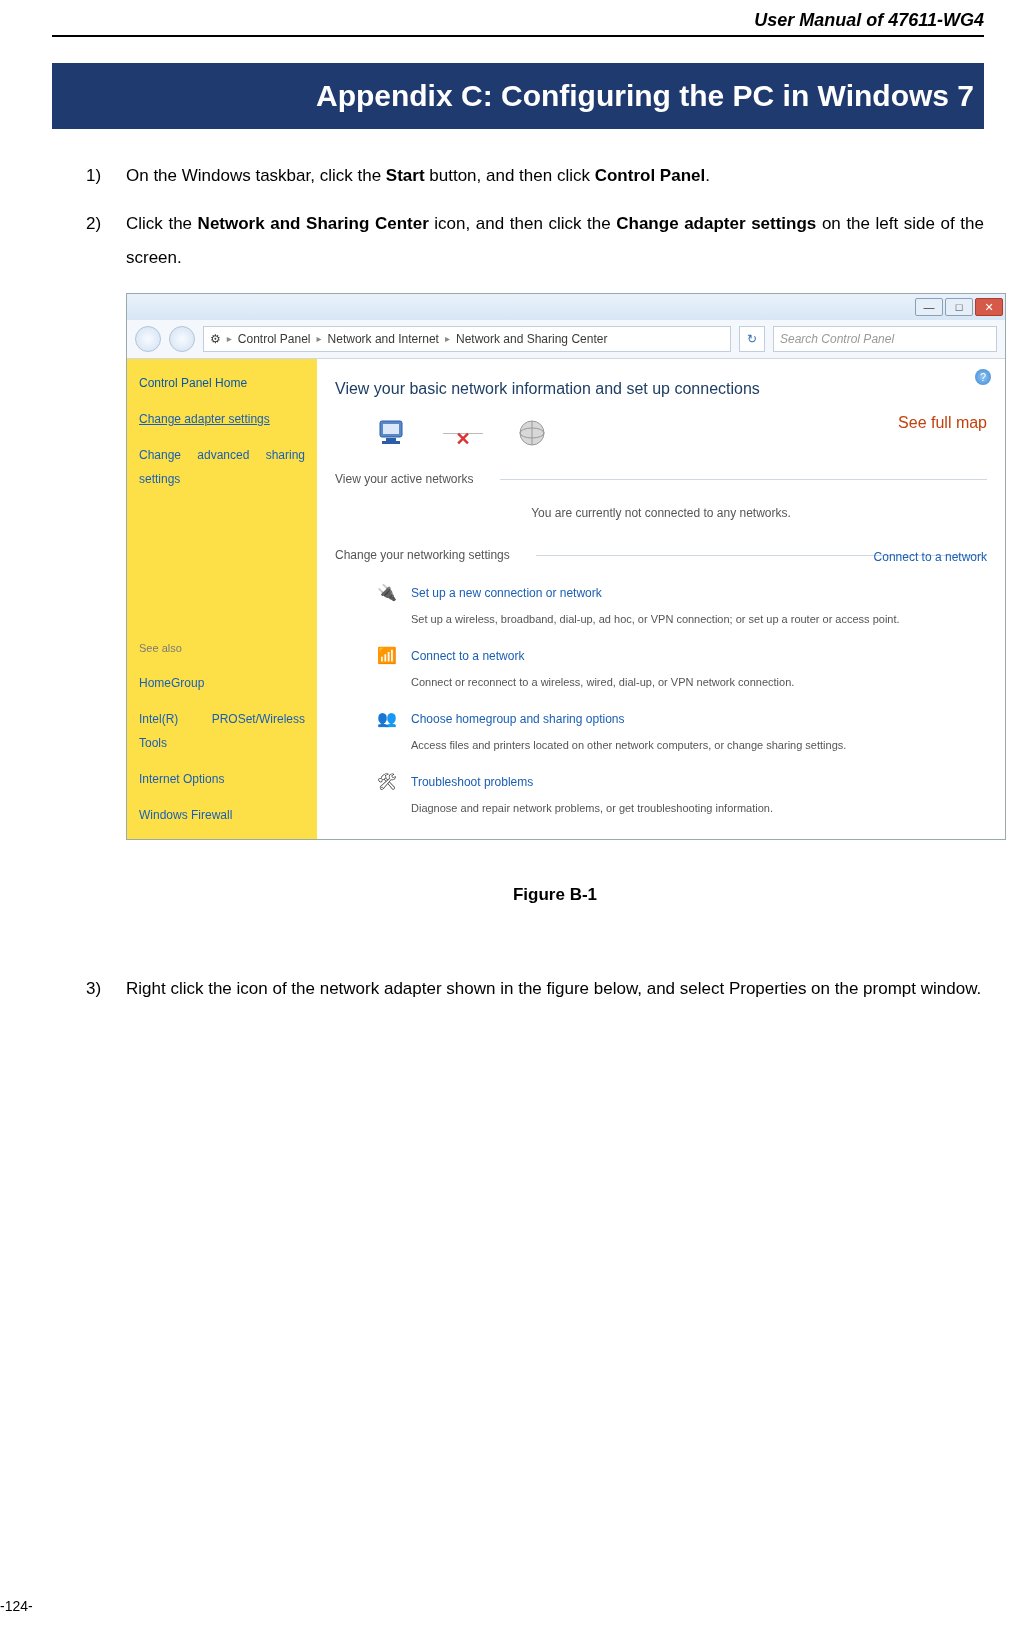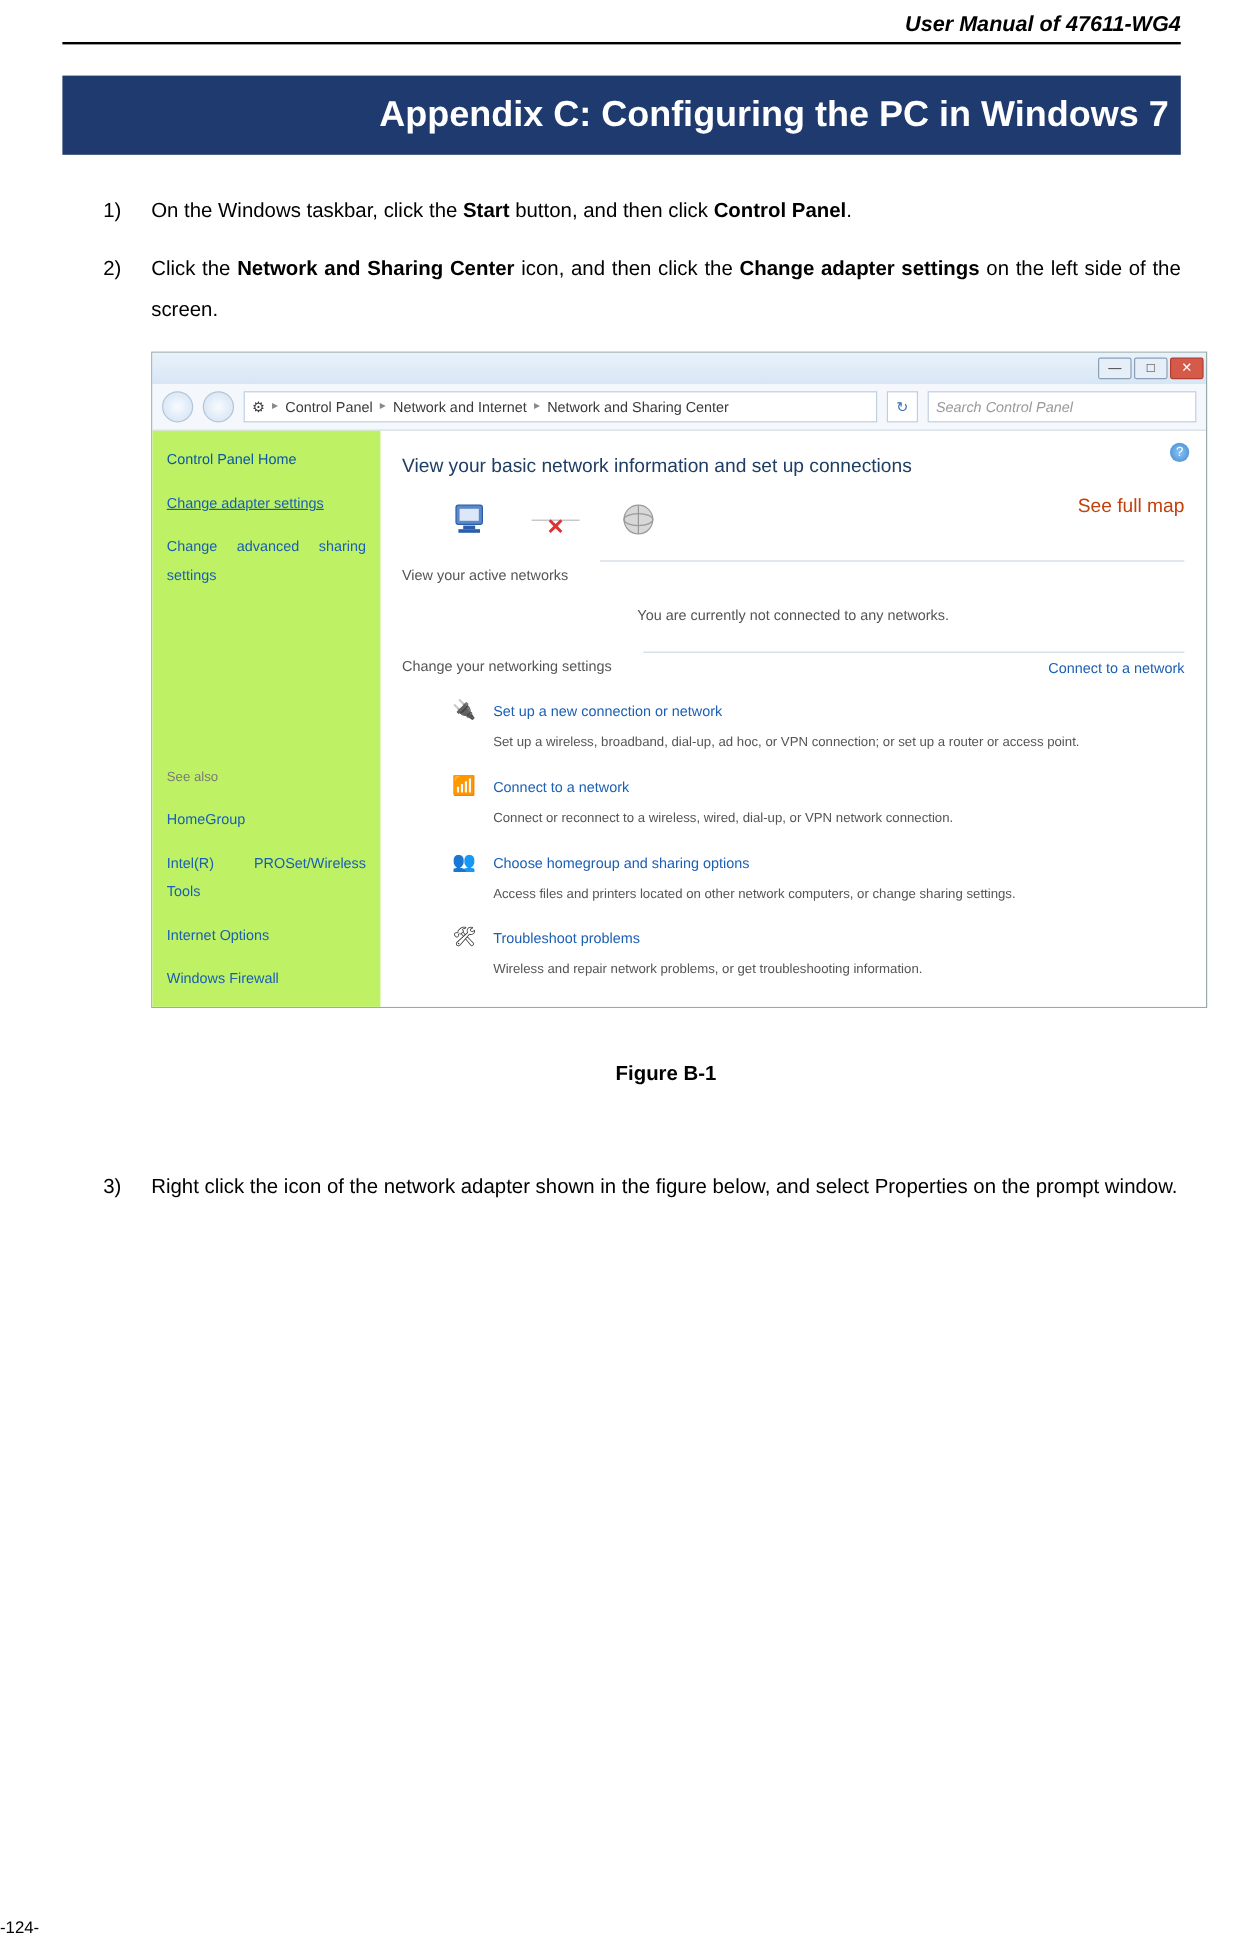--- a/index.html
+++ b/index.html
@@ -132,21 +132,21 @@
   }
   .win7-body {
     display: flex;
     background: #fff;
     min-height: 460px;
   }
   .win7-side {
     width: 190px;
     padding: 12px 12px;
     border-right: 0;
-    background: #bef264;
+    background: #fde047;
     display: flex;
     flex-direction: column;
     gap: 12px;
     color: #0b57a6;
   }
   .side-heading { color: #0b57a6; font-size: 12px; }
   .side-link { color: #1a5fb4; text-decoration: underline; cursor: default; }
   .side-link-noline { color: #1a5fb4; cursor: default; }
   .side-spacer { flex: 1; }
   .side-footer { color: #7a7a7a; font-size: 11px; }
@@ -186,21 +186,21 @@
     margin-left: 32px;
     color: #555;
     font-size: 11px;
   }
   .net-col { text-align: center; width: 120px; }
   .see-full { position: absolute; right: 18px; top: 48px; color: #c2410c; font-size: 16px; }
   .connect-net { position: absolute; right: 18px; top: 186px; color: #1a5fb4; font-size: 12px; }
   .section-line {
     color: #555; font-size: 12px;
     margin-top: 18px;
-    display: flex; gap: 26px;
+    display: flex; align-items: center; gap: 26px;
   }
   .section-line .rule { flex: 1; height: 1px; background: #d0d8e4; }
   .notice-center { text-align: center; color: #555; margin: 10px 0 6px 0; font-size: 12px; }
   .setting-item {
     display: flex; gap: 12px;
     margin: 14px 0 0 40px;
   }
   .setting-icon {
     width: 24px; height: 24px;
     display: flex; align-items: center; justify-content: center;
@@ -334,21 +334,21 @@
                 <div class="setting-icon">👥</div>
                 <div class="setting-text">
                   <div class="lnk">Choose homegroup and sharing options</div>
                   <div class="desc">Access files and printers located on other network computers, or change sharing settings.</div>
                 </div>
               </div>
               <div class="setting-item">
                 <div class="setting-icon">🛠</div>
                 <div class="setting-text">
                   <div class="lnk">Troubleshoot problems</div>
-                  <div class="desc">Wireless and repair network problems, or get troubleshooting information.</div>
+                  <div class="desc">Diagnose and repair network problems, or get troubleshooting information.</div>
                 </div>
               </div>
 
             </div>
           </div>
         </div>
       </div>
 
       <div class="figure-caption">Figure B-1</div>
     </li>

